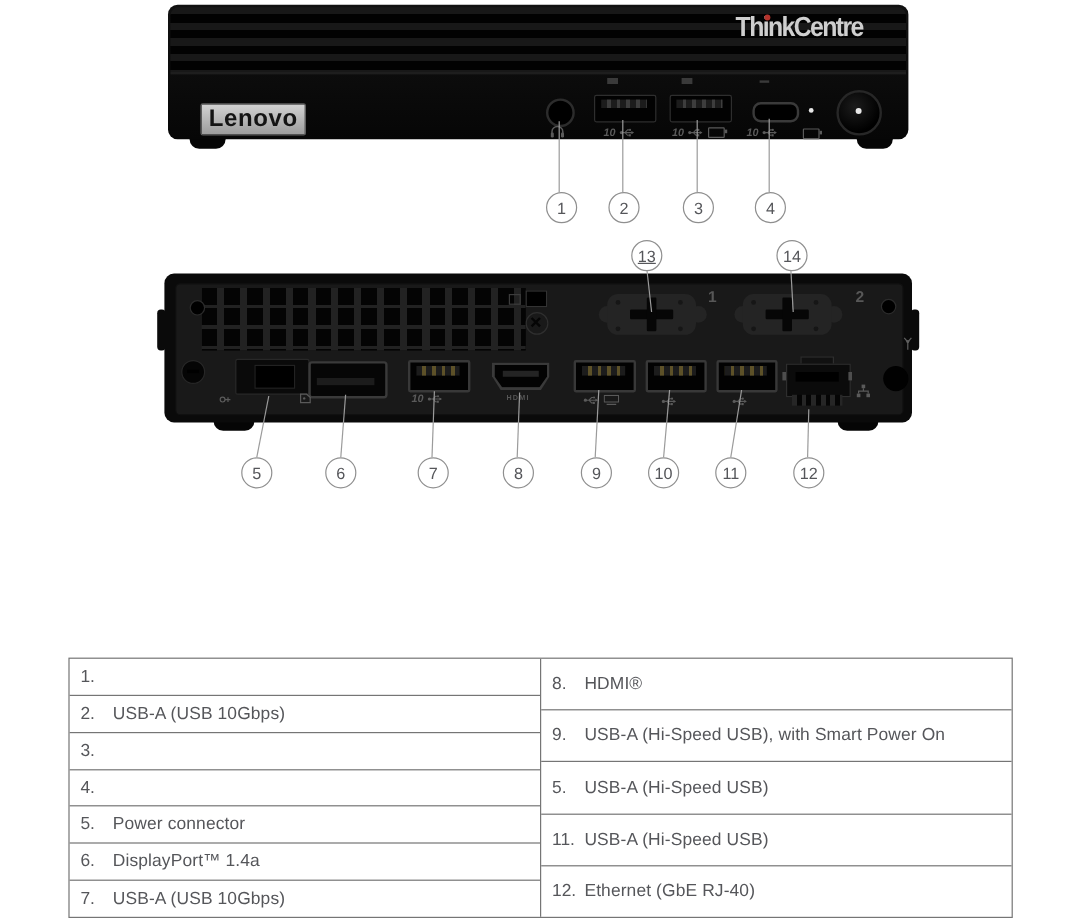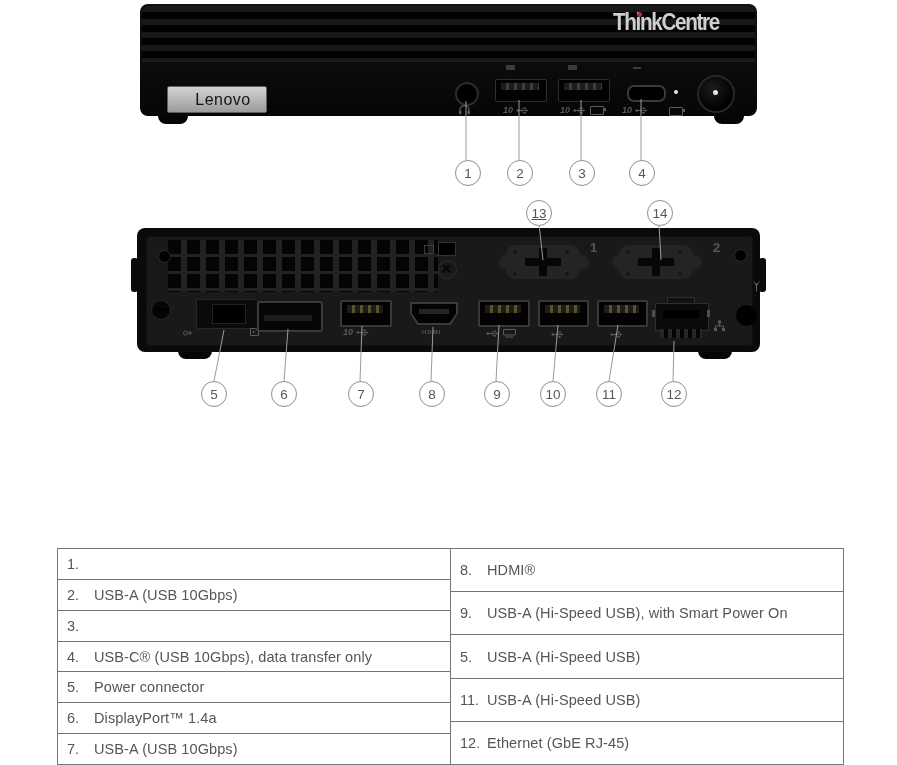--- a/index.html
+++ b/index.html
@@ -11,22 +11,22 @@
   .foot{position:absolute;background:#050505;border-radius:0 0 8px 8px;}
   .dev-front{position:absolute;left:140px;top:4px;width:617px;height:112px;background:linear-gradient(180deg,#111 0%,#0b0b0b 60%,#060606 100%);border-radius:8px;}
   .ridges{position:absolute;left:142px;top:6px;width:613px;height:54px;border-radius:7px 7px 0 0;
           background:repeating-linear-gradient(180deg,#181818 0 6px,#020202 6px 13px);}
   .seam{position:absolute;left:142px;top:60px;width:613px;height:2px;background:#1e1e1e;}
   .tc-logo{position:absolute;left:613px;top:9px;width:140px;color:#cfcfcf;font-weight:bold;
            font-size:23px;letter-spacing:-1.5px;transform:scaleX(.9);transform-origin:left top;white-space:nowrap;}
   .tc-dot{position:absolute;left:637px;top:12px;width:5px;height:5px;border-radius:50%;background:#b5332c;}
   .lenovo{position:absolute;left:167px;top:86px;width:86px;height:25px;border-radius:2px;
           background:linear-gradient(180deg,#d2d2d2,#9c9c9c);border:1px solid #5f5f5f;
-          display:flex;align-items:center;justify-content:center;color:#141414;font-weight:normal;
-          font-size:16px;letter-spacing:.5px;padding-left:12px;}
+          display:flex;align-items:center;justify-content:center;color:#141414;font-weight:bold;
+          font-size:20px;letter-spacing:.5px;}
 
   .dev-rear{position:absolute;left:137px;top:228px;width:623px;height:124px;background:#0a0a0a;border-radius:8px;}
   .rear-panel{position:absolute;left:146px;top:236px;width:605px;height:108px;background:#191919;border-radius:4px;border:1px solid #101010;}
   .side-tab{position:absolute;width:7px;height:34px;background:#0a0a0a;border-radius:3px;}
   .grille{position:absolute;left:168px;top:240px;width:270px;height:52px;background-color:#060606;
           background-image:repeating-linear-gradient(180deg,rgba(0,0,0,0) 0 14px,#222 14px 17px),
                            repeating-linear-gradient(90deg,#040404 0 13px,#222 13px 19px);}
 
   
   .jack{position:absolute;left:455px;top:82px;width:20px;height:20px;border-radius:50%;
@@ -340,21 +340,20 @@
         </div>
       <div class="lrow">
           <span class="lnum">2.</span>
           <span class="llabel">USB-A (USB 10Gbps)</span>
         </div>
       <div class="lrow">
           <span class="lnum">3.</span>
         </div>
       <div class="lrow">
           <span class="lnum">4.</span>
-          <span class="llabel">USB-C® (USB 10Gbps), data transfer only</span>
         </div>
       <div class="lrow">
           <span class="lnum">5.</span>
           <span class="llabel">Power connector</span>
         </div>
       <div class="lrow">
           <span class="lnum">6.</span>
           <span class="llabel">DisplayPort™ 1.4a</span>
         </div>
       <div class="lrow">
@@ -374,18 +373,18 @@
       <div class="lrow">
           <span class="lnum">5.</span>
           <span class="llabel">USB-A (Hi-Speed USB)</span>
         </div>
       <div class="lrow">
           <span class="lnum">11.</span>
           <span class="llabel">USB-A (Hi-Speed USB)</span>
         </div>
       <div class="lrow">
           <span class="lnum">12.</span>
-          <span class="llabel">Ethernet (GbE RJ-45)</span>
+          <span class="llabel">Ethernet (GbE RJ-40)</span>
         </div>
     </div>
   </div>
 
 </div>
 
 </body></html>

